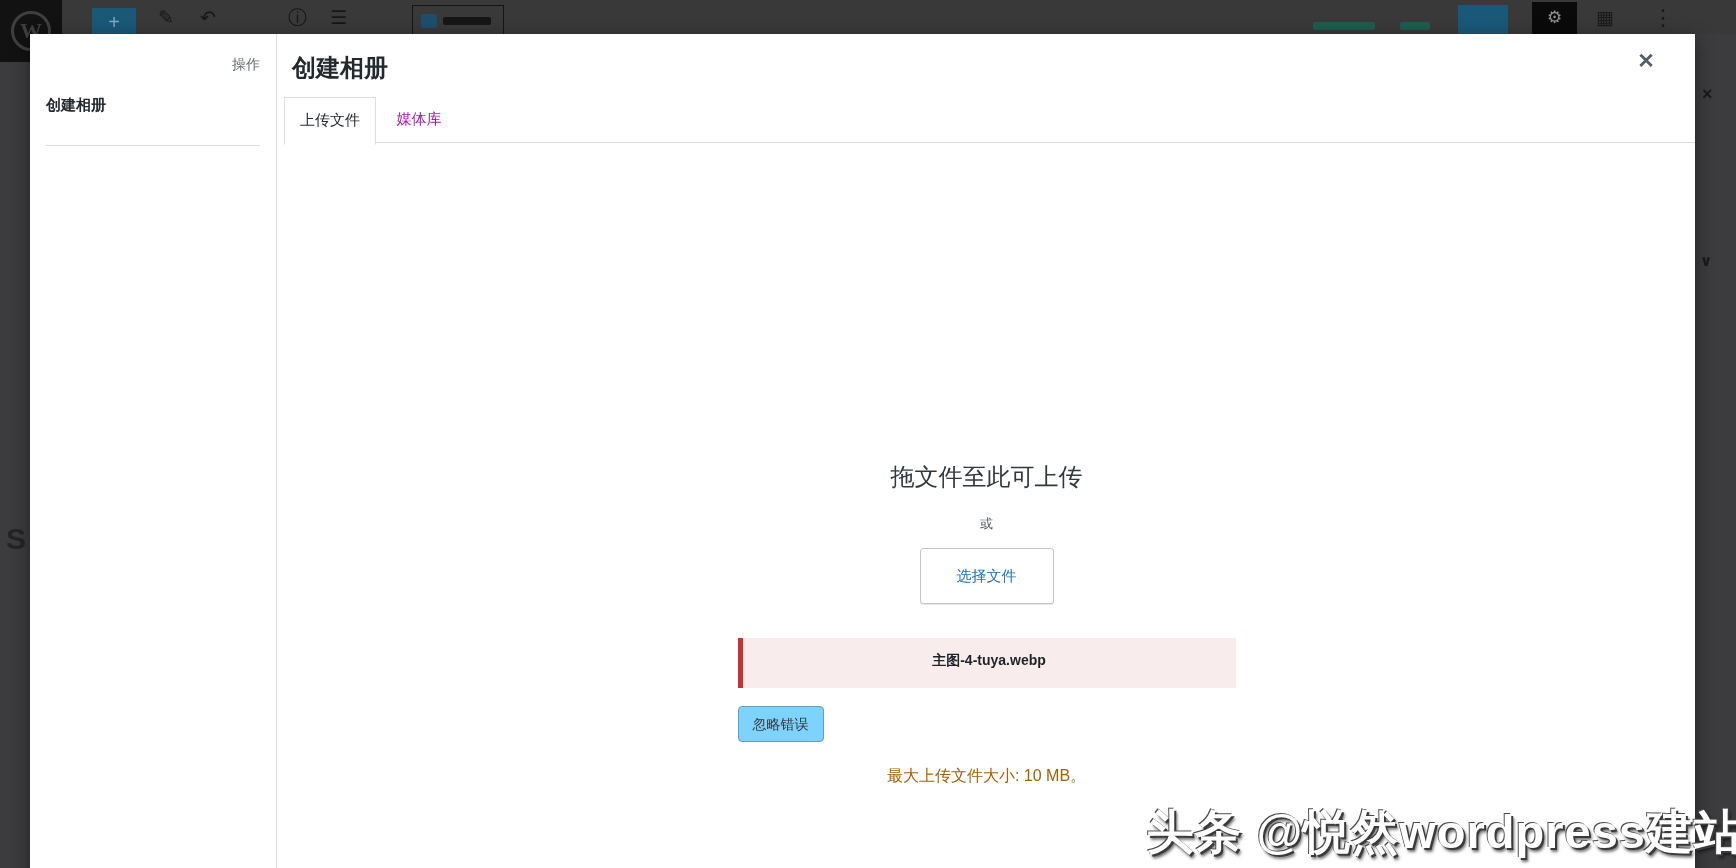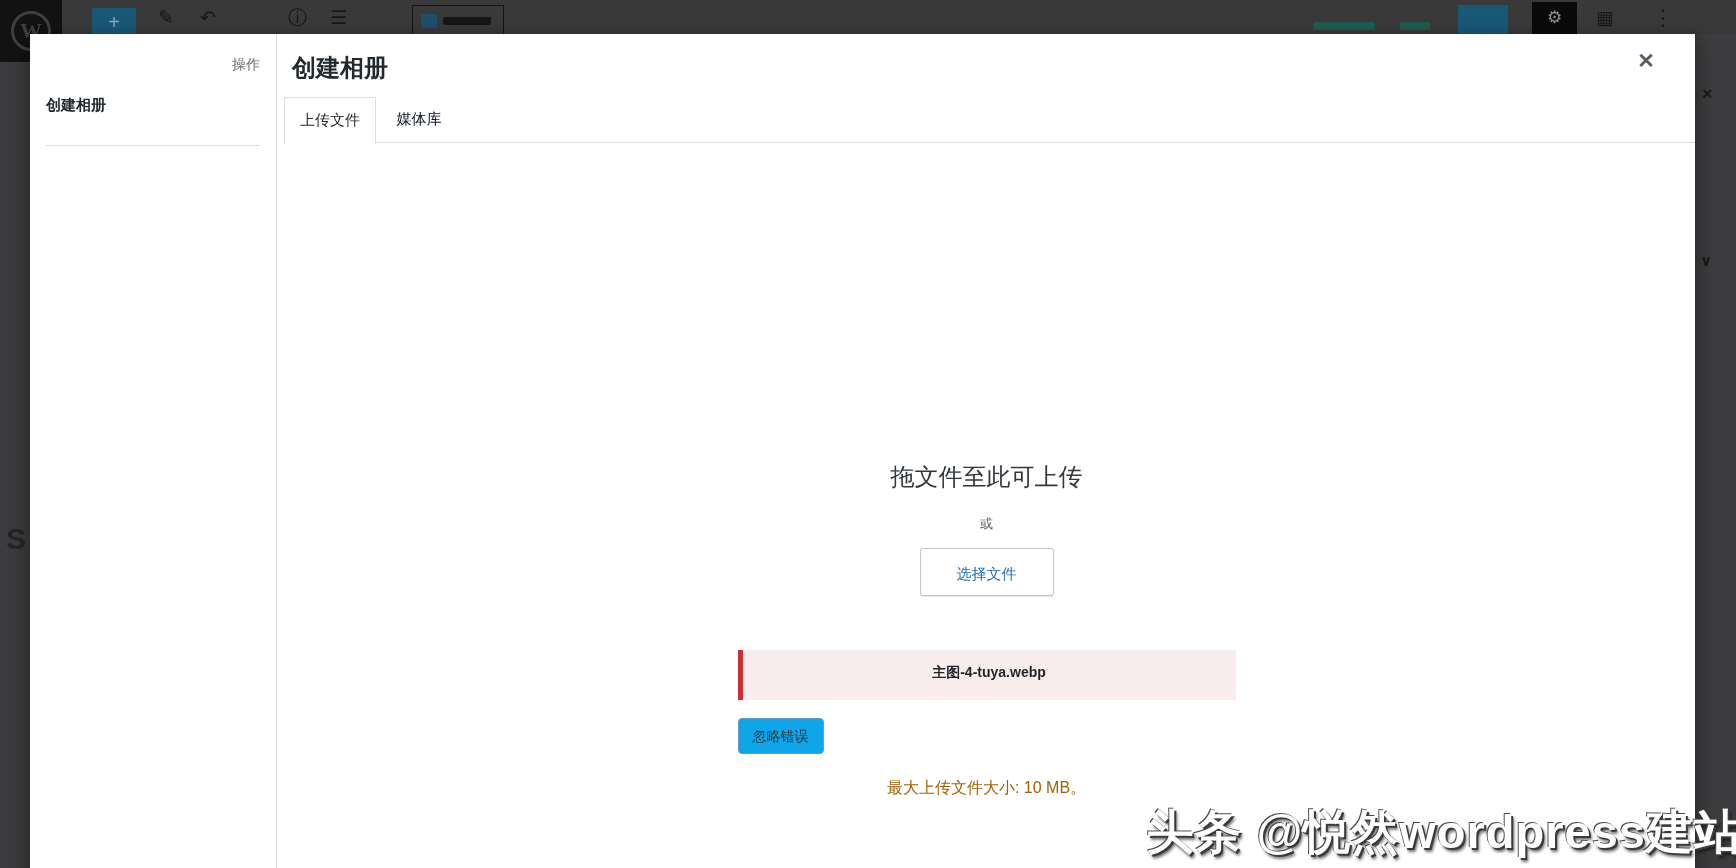--- a/index.html
+++ b/index.html
@@ -80,48 +80,48 @@
   
   .modal-content { position:absolute; left:248px; top:0; right:0; bottom:0; }
   .frame-title {
     padding:18px 16px 0 14px; font-size:24px; font-weight:bold; color:#23282d;
   }
   .router {
     margin:12px 0 0 6px; padding-right:10px;
     border-bottom:1px solid #ddd; height:47px;
   }
   .router-tab {
-    display:inline-block; padding:13px 15px 14px; font-size:15px; color:#0f172a;
+    display:inline-block; padding:13px 15px 14px; font-size:15px; color:#a21caf;
     cursor:pointer; background:transparent; border:1px solid transparent; border-bottom:none;
   }
   .router-tab.active {
     background:#fff; border:1px solid #ddd; border-bottom:1px solid #fff;
     margin-bottom:-1px; color:#23282d; position:relative; top:1px;text-align:center;
   }
 
   
   .uploader { position:absolute; left:0; right:0; top:107px; bottom:0; text-align:center; }
   .drop-instructions { margin-top:320px; font-size:24px; color:#32373c; }
   .drop-or { margin-top:22px; font-size:13px; color:#50575e; }
   .select-files-btn {
-    margin-top:15px; display:inline-block; padding:0 36px; height:48px; line-height:50px;
+    margin-top:15px; display:inline-block; padding:0 36px; height:56px; line-height:50px;
     background:#fff; border:1px solid #c3c4c7; border-radius:3px;
     font-size:15px; color:#2271b1; cursor:pointer;
     box-shadow:0 1px 0 #e8e8e8;
   }
-  .error-wrap { width:498px; margin:54px auto 0; text-align:left; }
+  .error-wrap { width:498px; margin:34px auto 0; text-align:left; }
   .upload-error {
     background:#f8ecec; border-left:5px solid #cc3032; padding:14px 30px 18px;
     text-align:center;
   }
   .error-filename { font-size:14px; font-weight:bold; color:#1d2327; }
   .error-message  { margin:10px auto 0; width:420px; font-size:14px; color:#3c434a; line-height:1.95; }
   .dismiss-errors-btn {
     margin-top:18px; display:inline-block; padding:0 14px; height:36px; line-height:34px;
-    background:#0ea5e9; border:1px solid #6b9bc3; border-radius:4px;
+    background:#7dd3fc; border:1px solid #6b9bc3; border-radius:4px;
     font-size:14px; color:#32373c; cursor:pointer;
   }
   .max-upload-note { margin-top:24px; font-size:16px; color:#a16207; }
 
   
   .watermark {
     position:absolute; right:-6px; bottom:4px; z-index:50;
     font-size:47px; font-weight:bold; color:#ffffff; white-space:nowrap;
     text-shadow:2px 2px 0 #3a3a3a, -1px -1px 0 #4a4a4a, 3px 4px 3px rgba(0,0,0,.55);
     letter-spacing:1px;

